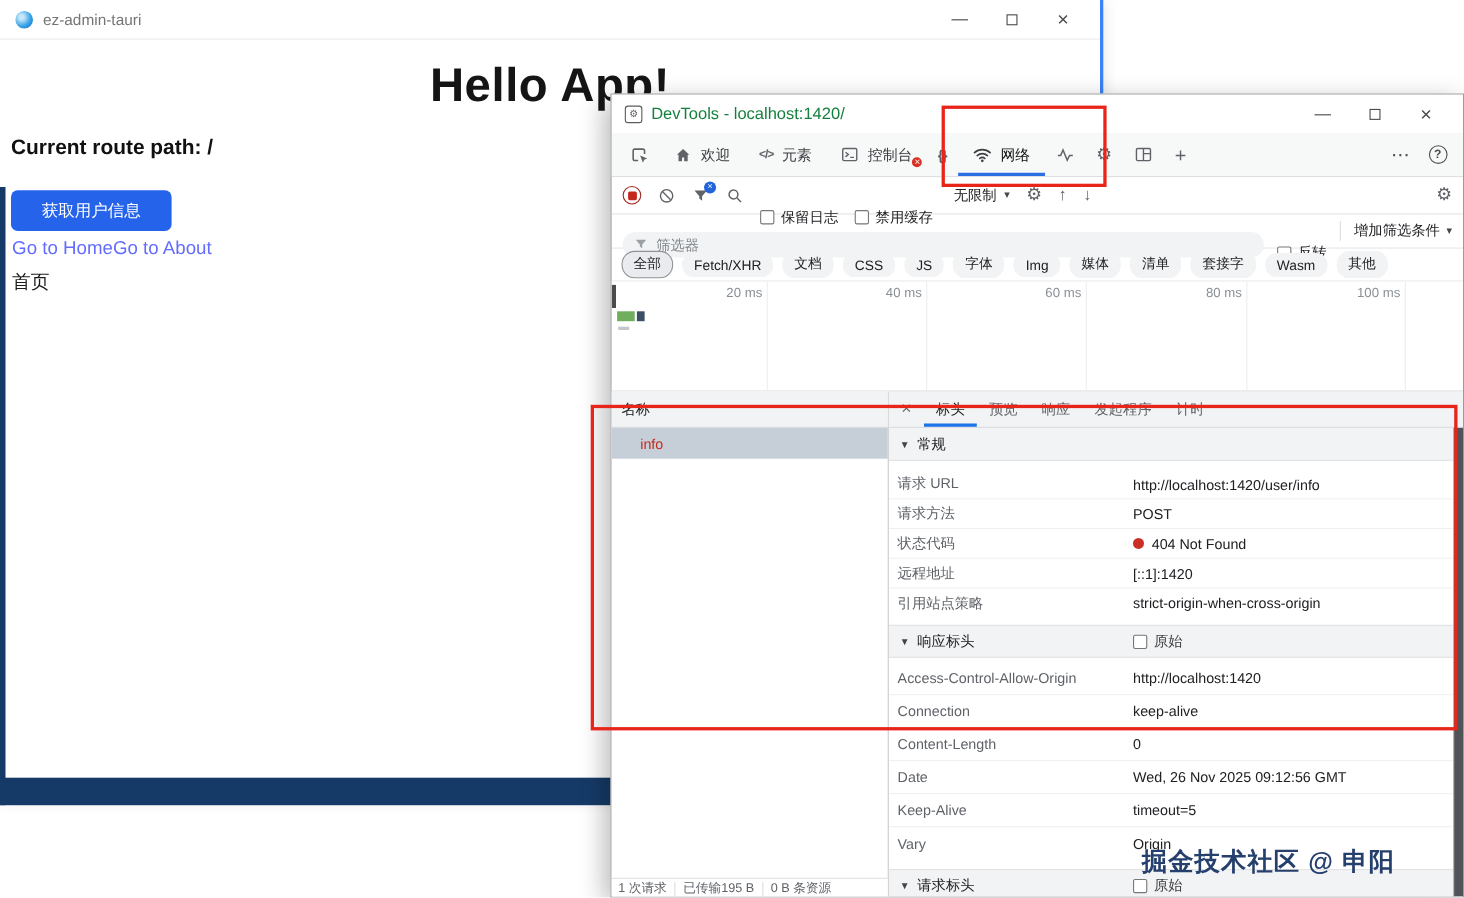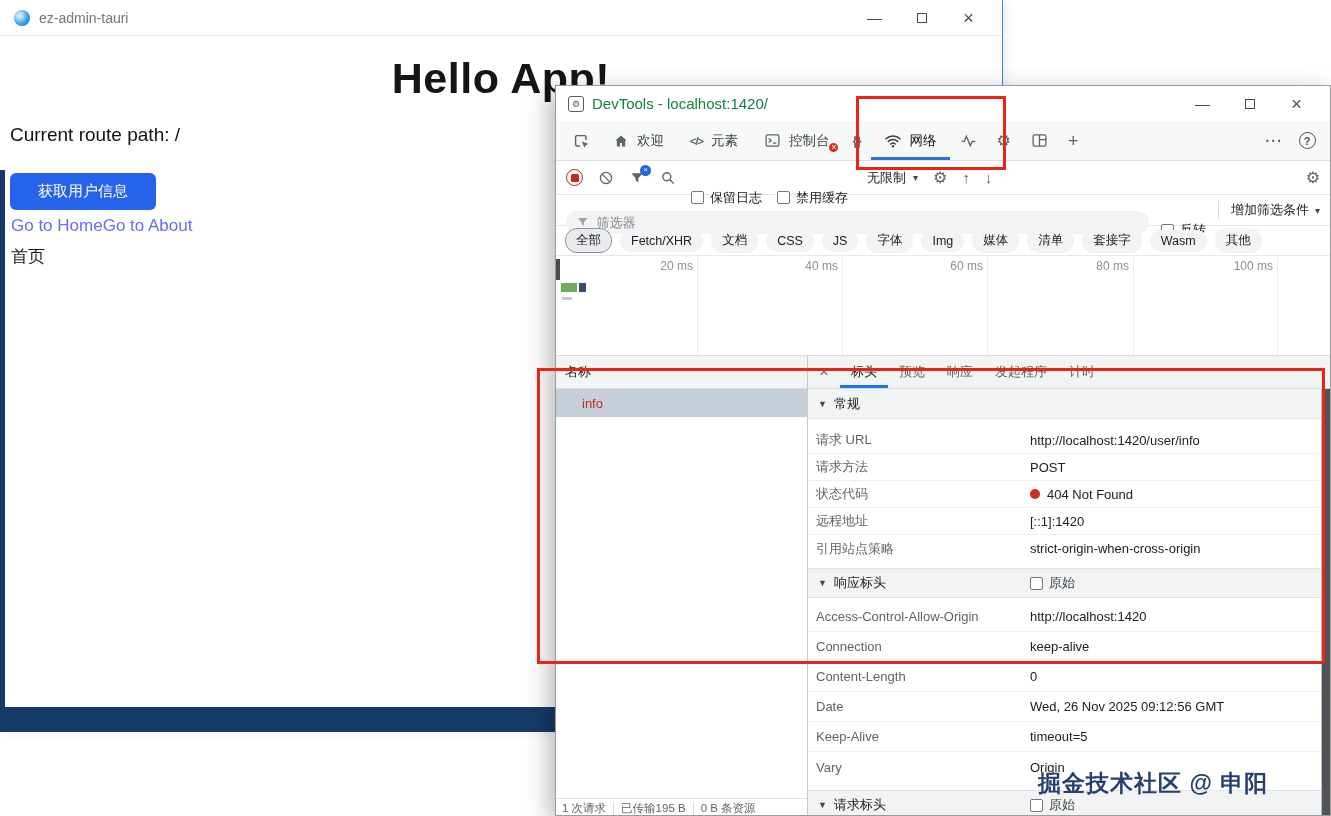--- a/index.html
+++ b/index.html
@@ -1,30 +1,30 @@
 <!DOCTYPE html>
 <html><head>
 <meta charset="utf-8">
 <style>
   *{margin:0;padding:0;box-sizing:border-box;}
   html,body{width:1331px;height:816px;}
   body{position:relative;overflow:hidden;background:#fff;font-family:"Liberation Sans","DejaVu Sans",sans-serif;color:#202124;}
 
   
-  .app-window{position:absolute;left:0;top:0;width:1003px;height:732px;background:#fff;z-index:1;border-right:1px solid #3b82f6;box-shadow:3px 0 10px rgba(0,0,0,.08);}
+  .app-window{position:absolute;left:0;top:0;width:1003px;height:732px;background:#fff;z-index:1;border-right:3px solid #3b82f6;box-shadow:3px 0 10px rgba(0,0,0,.08);}
   .app-titlebar{height:36px;display:flex;align-items:center;padding-left:14px;border-bottom:1px solid #ececec;background:#fff;}
   .app-icon{width:16px;height:16px;border-radius:50%;background:radial-gradient(circle at 35% 35%,#c6e6f8 15%,#37a3e8 55%,#1c66b5);margin-right:9px;flex:0 0 16px;}
   .app-title{font-size:14px;color:#757575;}
   .win-controls{margin-left:auto;display:flex;padding-right:10px;}
   .win-btn{width:47px;height:34px;display:flex;align-items:center;justify-content:center;color:#4a4a4a;font-size:15px;cursor:default;}
   .max-box{width:10px;height:10px;border:1.2px solid #4a4a4a;display:block;}
   .close-glyph{font-size:18px;line-height:1;}
 
   .app-heading{position:absolute;left:0;right:0;top:54px;text-align:center;font-size:43px;font-weight:700;color:#151515;letter-spacing:.5px;}
-  .route-line{position:absolute;left:10px;top:124px;font-size:19px;font-weight:400;color:#111;}
+  .route-line{position:absolute;left:10px;top:124px;font-size:19px;font-weight:700;color:#111;}
   .get-user-btn{position:absolute;left:10px;top:173px;width:146px;height:37px;background:#2563eb;color:#fff;border:none;border-radius:6px;font-size:15px;font-family:inherit;cursor:pointer;}
   .app-links{position:absolute;left:11px;top:216px;font-size:17px;}
   .app-links a{color:#646cff;text-decoration:none;}
   .home-text{position:absolute;left:11px;top:245px;font-size:17px;color:#1a1a1a;}
   .app-bottombar{position:absolute;left:0;bottom:0;width:100%;height:25px;background:#163a67;}
   .app-leftstrip{position:absolute;left:0;top:170px;width:5px;bottom:0;background:#163a67;}
 
   
   .devtools{position:absolute;left:555px;top:85px;width:776px;height:731px;background:#fff;border:1px solid #9b9b9b;box-shadow:-6px 6px 22px rgba(0,0,0,.28);z-index:10;display:flex;flex-direction:column;overflow:hidden;}
   .dt-titlebar{height:35px;flex:0 0 35px;display:flex;align-items:center;padding-left:12px;background:#fff;}

